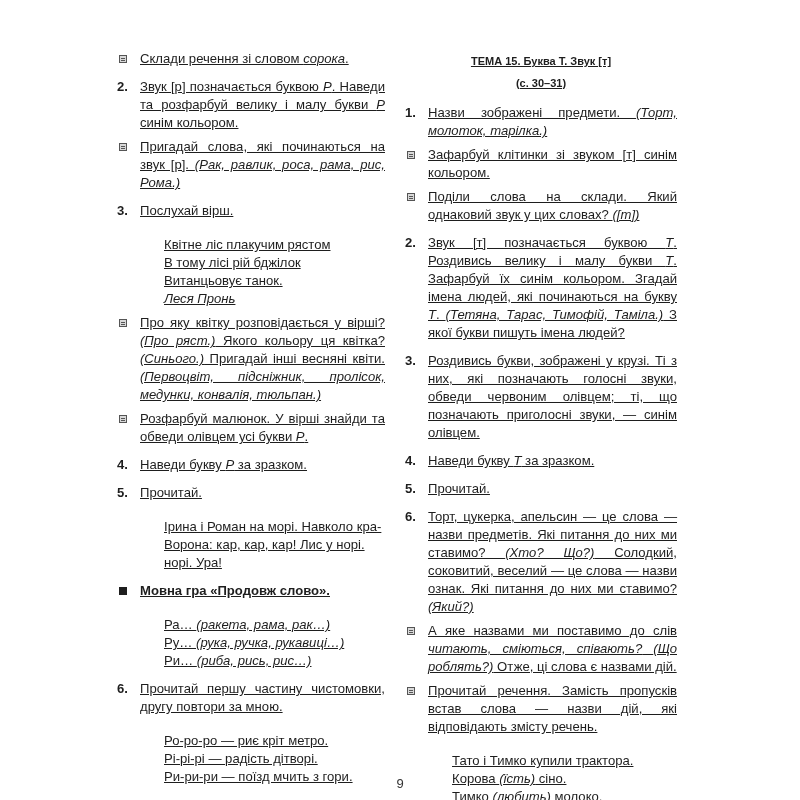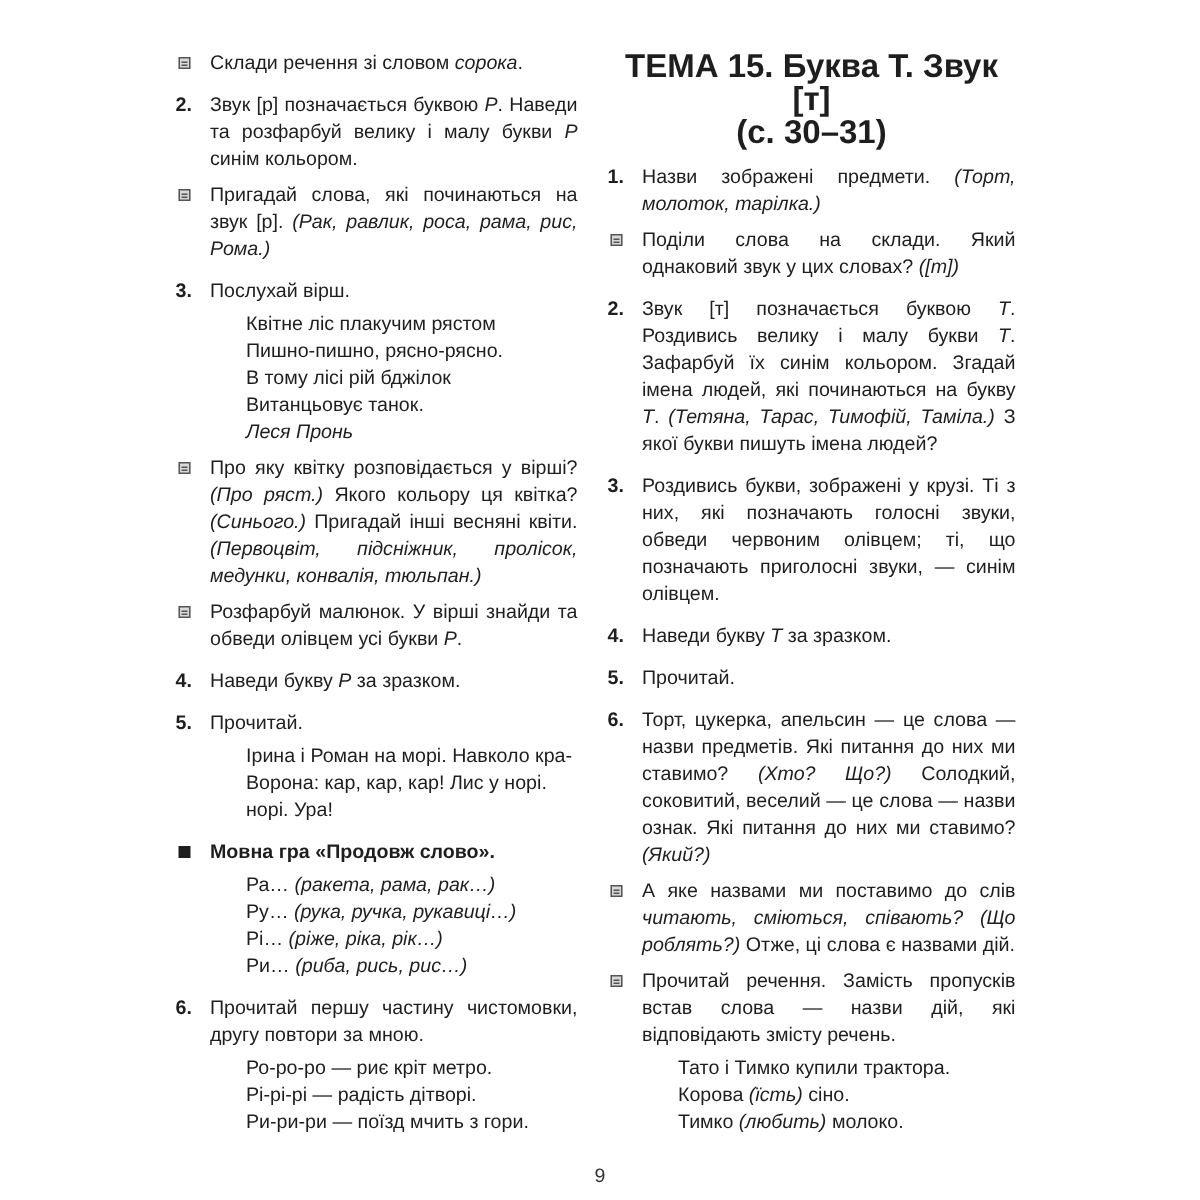--- a/index.html
+++ b/index.html
@@ -1,33 +1,33 @@
 <!DOCTYPE html>
 <html><head>
 <meta charset="utf-8">
 <style>
   html, body { margin:0; padding:0; background:#ffffff; }
   body { width:800px; height:800px; position:relative; overflow:hidden;
          font-family:"Liberation Sans", "DejaVu Sans", sans-serif; color:#1e1e1e; }
-  .col { position:absolute; top:33px; width:268px; font-size:13.1px; line-height:18px; }
+  .col { position:absolute; top:50px; width:268px; font-size:13.1px; line-height:18px;text-decoration:underline; }
   .col-left { left:117px; }
   .col-right { left:405px; width:272px; }
   .item { position:relative; padding-left:23px; margin-bottom:6px; text-align:justify; }
   .item .num { position:absolute; left:0; top:0; font-weight:bold; }
   .item .bullet { position:absolute; left:2px; top:5px; width:8px; height:8px;
                   border:1px solid #555; background:#d9d9d9; box-sizing:border-box; }
   .item .bullet::after { content:""; position:absolute; left:1px; right:1px; top:2px; height:1px;
                   background:#555; box-shadow:0 2px 0 #555; }
   .item .sq { position:absolute; left:2px; top:5px; width:8px; height:8px; background:#1e1e1e; }
   .bold { font-weight:bold;margin-top:40px; }
   .it { font-style:italic; }
-  .indent { padding-left:24px; margin-top:4px; text-align:left; }
+  .indent { padding-left:24px; margin-top:16px; text-align:left; }
   .indent div { white-space:nowrap; }
   .gap { margin-bottom:10px; }
-  .heading { text-align:center; font-weight:bold; font-size:22px; line-height:22px; margin-bottom:10px; }
+  .heading { text-align:center; font-weight:bold; font-size:11px; line-height:22px; margin-bottom:10px; }
   .pagenum { position:absolute; left:0; right:0; top:776px; text-align:center; font-size:13px; color:#333; }
 </style>
 </head>
 <body>
 
 <div class="col col-left">
   <div class="item gap">
     <span class="bullet"></span>
     <span>Склади речення зі словом </span><span class="it">сорока</span><span>.</span>
   </div>
@@ -40,21 +40,20 @@
   <div class="item gap">
     <span class="bullet"></span>
     <span>Пригадай слова, які починаються на звук [р]. </span><span class="it">(Рак, равлик, роса, рама, рис, Рома.)</span>
   </div>
 
   <div class="item">
     <span class="num">3.</span>
     <span>Послухай вірш.</span>
     <div class="indent">
       <div>Квітне ліс плакучим рястом</div>
-      <div>Пишно-пишно, рясно-рясно.</div>
       <div>В тому лісі рій бджілок</div>
       <div>Витанцьовує танок.</div>
       <div class="it">Леся Пронь</div>
     </div>
   </div>
 
   <div class="item">
     <span class="bullet"></span>
     <span>Про яку квітку розповідається у вірші? </span><span class="it">(Про ряст.)</span><span> Якого кольору ця квітка? </span><span class="it">(Синього.)</span><span> Пригадай інші весняні квіти. </span><span class="it">(Первоцвіт, підсніжник, пролісок, медунки, конвалія, тюльпан.)</span>
   </div>
@@ -78,21 +77,20 @@
       <div>норі. Ура!</div>
     </div>
   </div>
 
   <div class="item gap">
     <span class="sq"></span>
     <span class="bold">Мовна гра «Продовж слово».</span>
     <div class="indent">
       <div><span>Ра… </span><span class="it">(ракета, рама, рак…)</span></div>
       <div><span>Ру… </span><span class="it">(рука, ручка, рукавиці…)</span></div>
-      <div><span>Рі… </span><span class="it">(ріже, ріка, рік…)</span></div>
       <div><span>Ри… </span><span class="it">(риба, рись, рис…)</span></div>
     </div>
   </div>
 
   <div class="item">
     <span class="num">6.</span>
     <span>Прочитай першу частину чистомовки, другу повтори за мною.</span>
     <div class="indent">
       <div>Ро-ро-ро — риє кріт метро.</div>
       <div>Рі-рі-рі — радість дітворі.</div>
@@ -105,20 +103,24 @@
   <div class="heading">
     <div>ТЕМА 15. Буква Т. Звук [т]</div>
     <div>(с. 30–31)</div>
   </div>
 
   <div class="item">
     <span class="num">1.</span>
     <span>Назви зображені предмети. </span><span class="it">(Торт, молоток, тарілка.)</span>
   </div>
 
+  <div class="item">
+    <span class="bullet"></span>
+    <span>Зафарбуй клітинки зі звуком [т] синім кольором.</span>
+  </div>
 
   <div class="item gap">
     <span class="bullet"></span>
     <span>Поділи слова на склади. Який однаковий звук у цих словах? </span><span class="it">([т])</span>
   </div>
 
   <div class="item gap">
     <span class="num">2.</span>
     <span>Звук [т] позначається буквою </span><span class="it">Т</span><span>. Роздивись велику і малу букви </span><span class="it">Т</span><span>. Зафарбуй їх синім кольором. Згадай імена людей, які починаються на букву </span><span class="it">Т</span><span>. </span><span class="it">(Тетяна, Тарас, Тимофій, Таміла.)</span><span> З якої букви пишуть імена людей?</span>
   </div>

